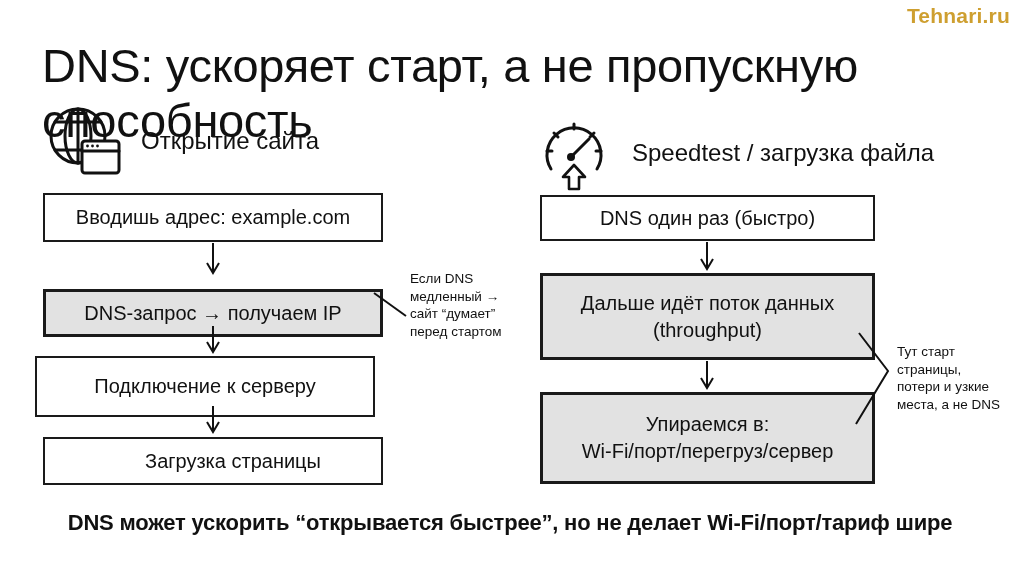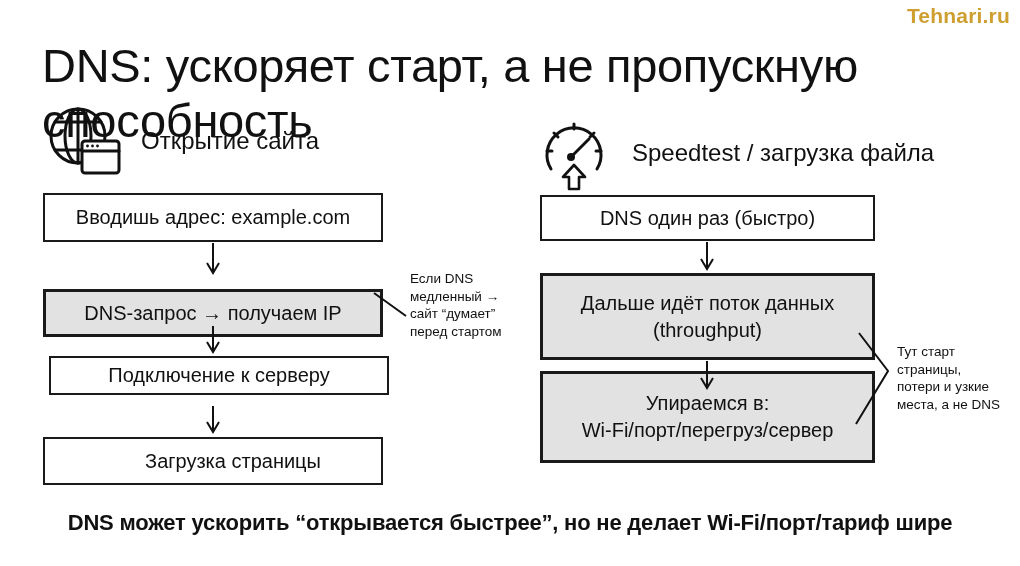--- a/index.html
+++ b/index.html
@@ -21,26 +21,26 @@
   .col-header .hicon{width:76px;height:76px;color:var(--text);}
   .col-header .hlabel{font-size:24px;color:var(--text);white-space:nowrap;}
 
   .box{position:absolute;border:2px solid var(--box-border);background:#fff;
        display:flex;flex-direction:column;align-items:center;justify-content:center;
        text-align:center;font-size:20px;line-height:27px;color:var(--text);}
   .box.hl{background:var(--box-highlight);border-width:3px;}
 
   .box.l1{left:43px;top:193px;width:340px;height:49px;}
   .box.l2{left:43px;top:277px;width:340px;height:48px;margin-top:12px;}
-  .box.l3{left:49px;top:356px;width:340px;height:39px;}
+  .box.l3{left:35px;top:356px;width:340px;height:61px;}
   .box.l4{left:43px;top:437px;width:340px;height:48px;padding-left:40px;}
 
   .box.r1{left:540px;top:195px;width:335px;height:46px;}
   .box.r2{left:540px;top:273px;width:335px;height:87px;justify-content:center;}
-  .box.r3{left:540px;top:371px;width:335px;height:92px;justify-content:center;}
+  .box.r3{left:540px;top:392px;width:335px;height:92px;justify-content:center;}
 
   .note{position:absolute;font-size:13.5px;line-height:17.5px;color:var(--text);}
   .note.left-note{left:410px;top:270px;width:110px;}
   .note.right-note{left:897px;top:343px;width:118px;}
 
   .footer{position:absolute;left:0;top:510px;width:1020px;text-align:center;
           font-size:22px;font-weight:700;color:var(--text);letter-spacing:-.2px;}
 
   .connectors{position:absolute;left:0;top:0;width:1020px;height:566px;pointer-events:none;color:var(--text);}
   .connectors line,.connectors polyline{stroke:currentColor;fill:none;}

